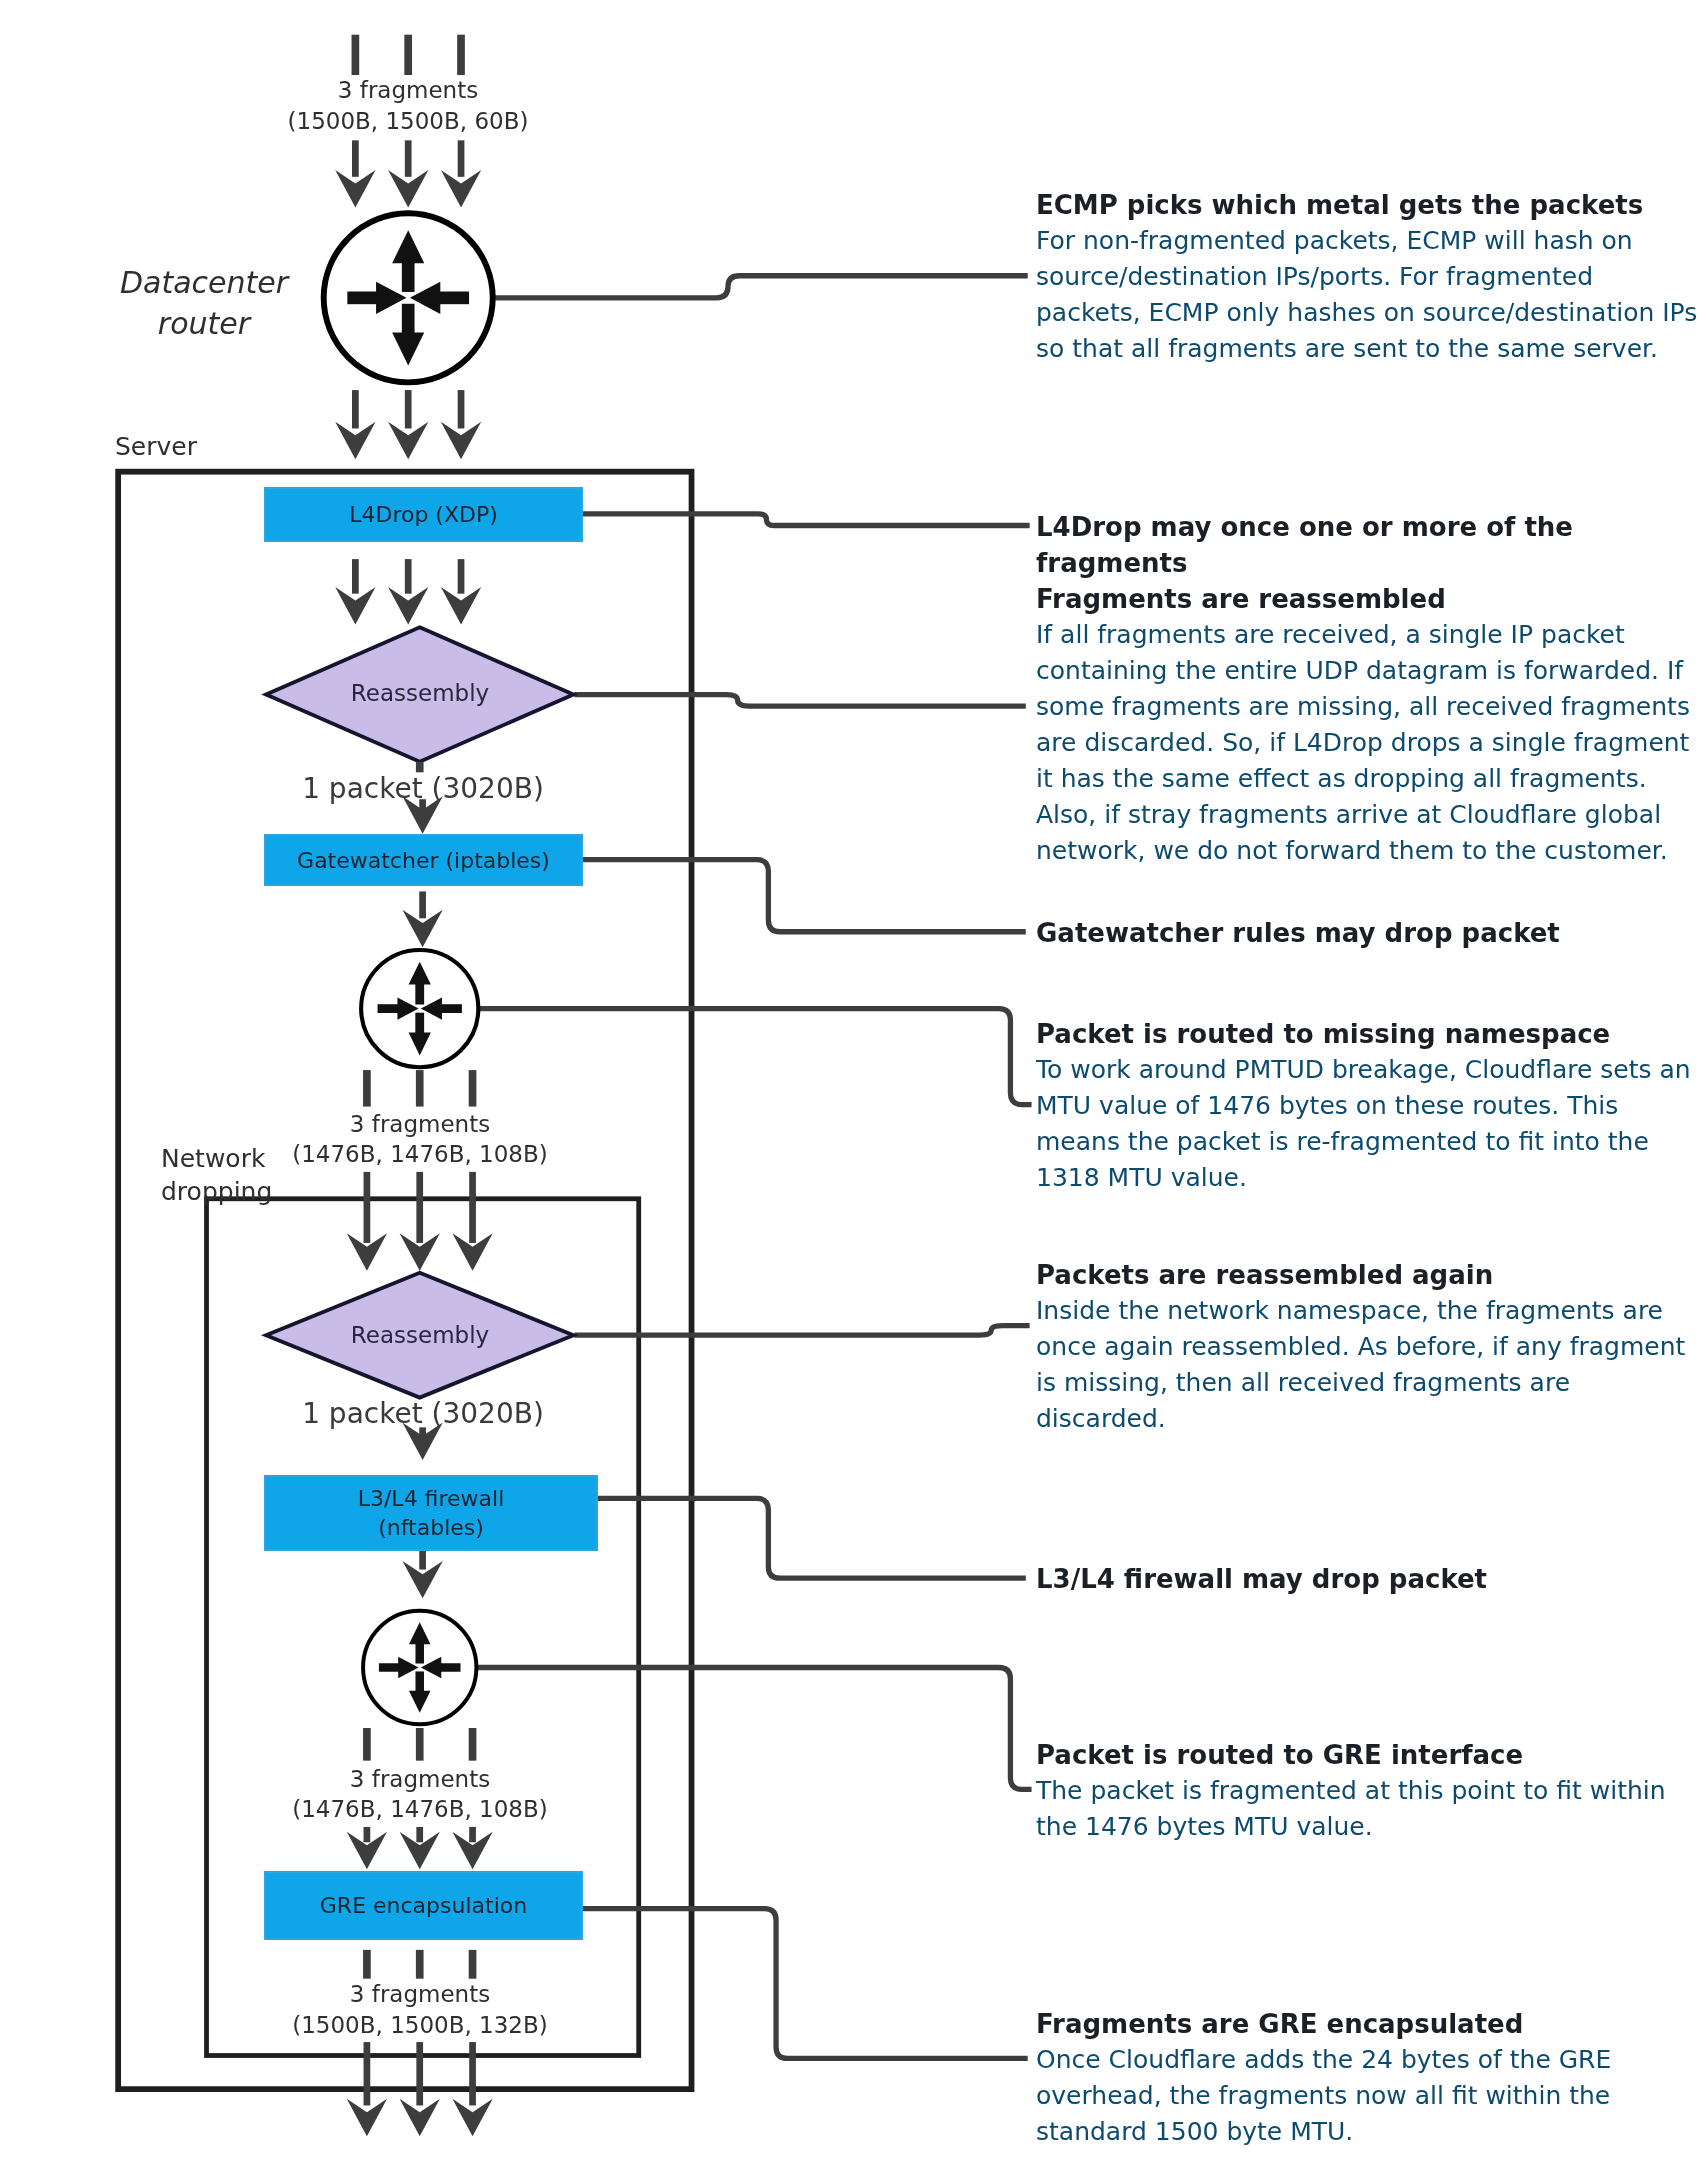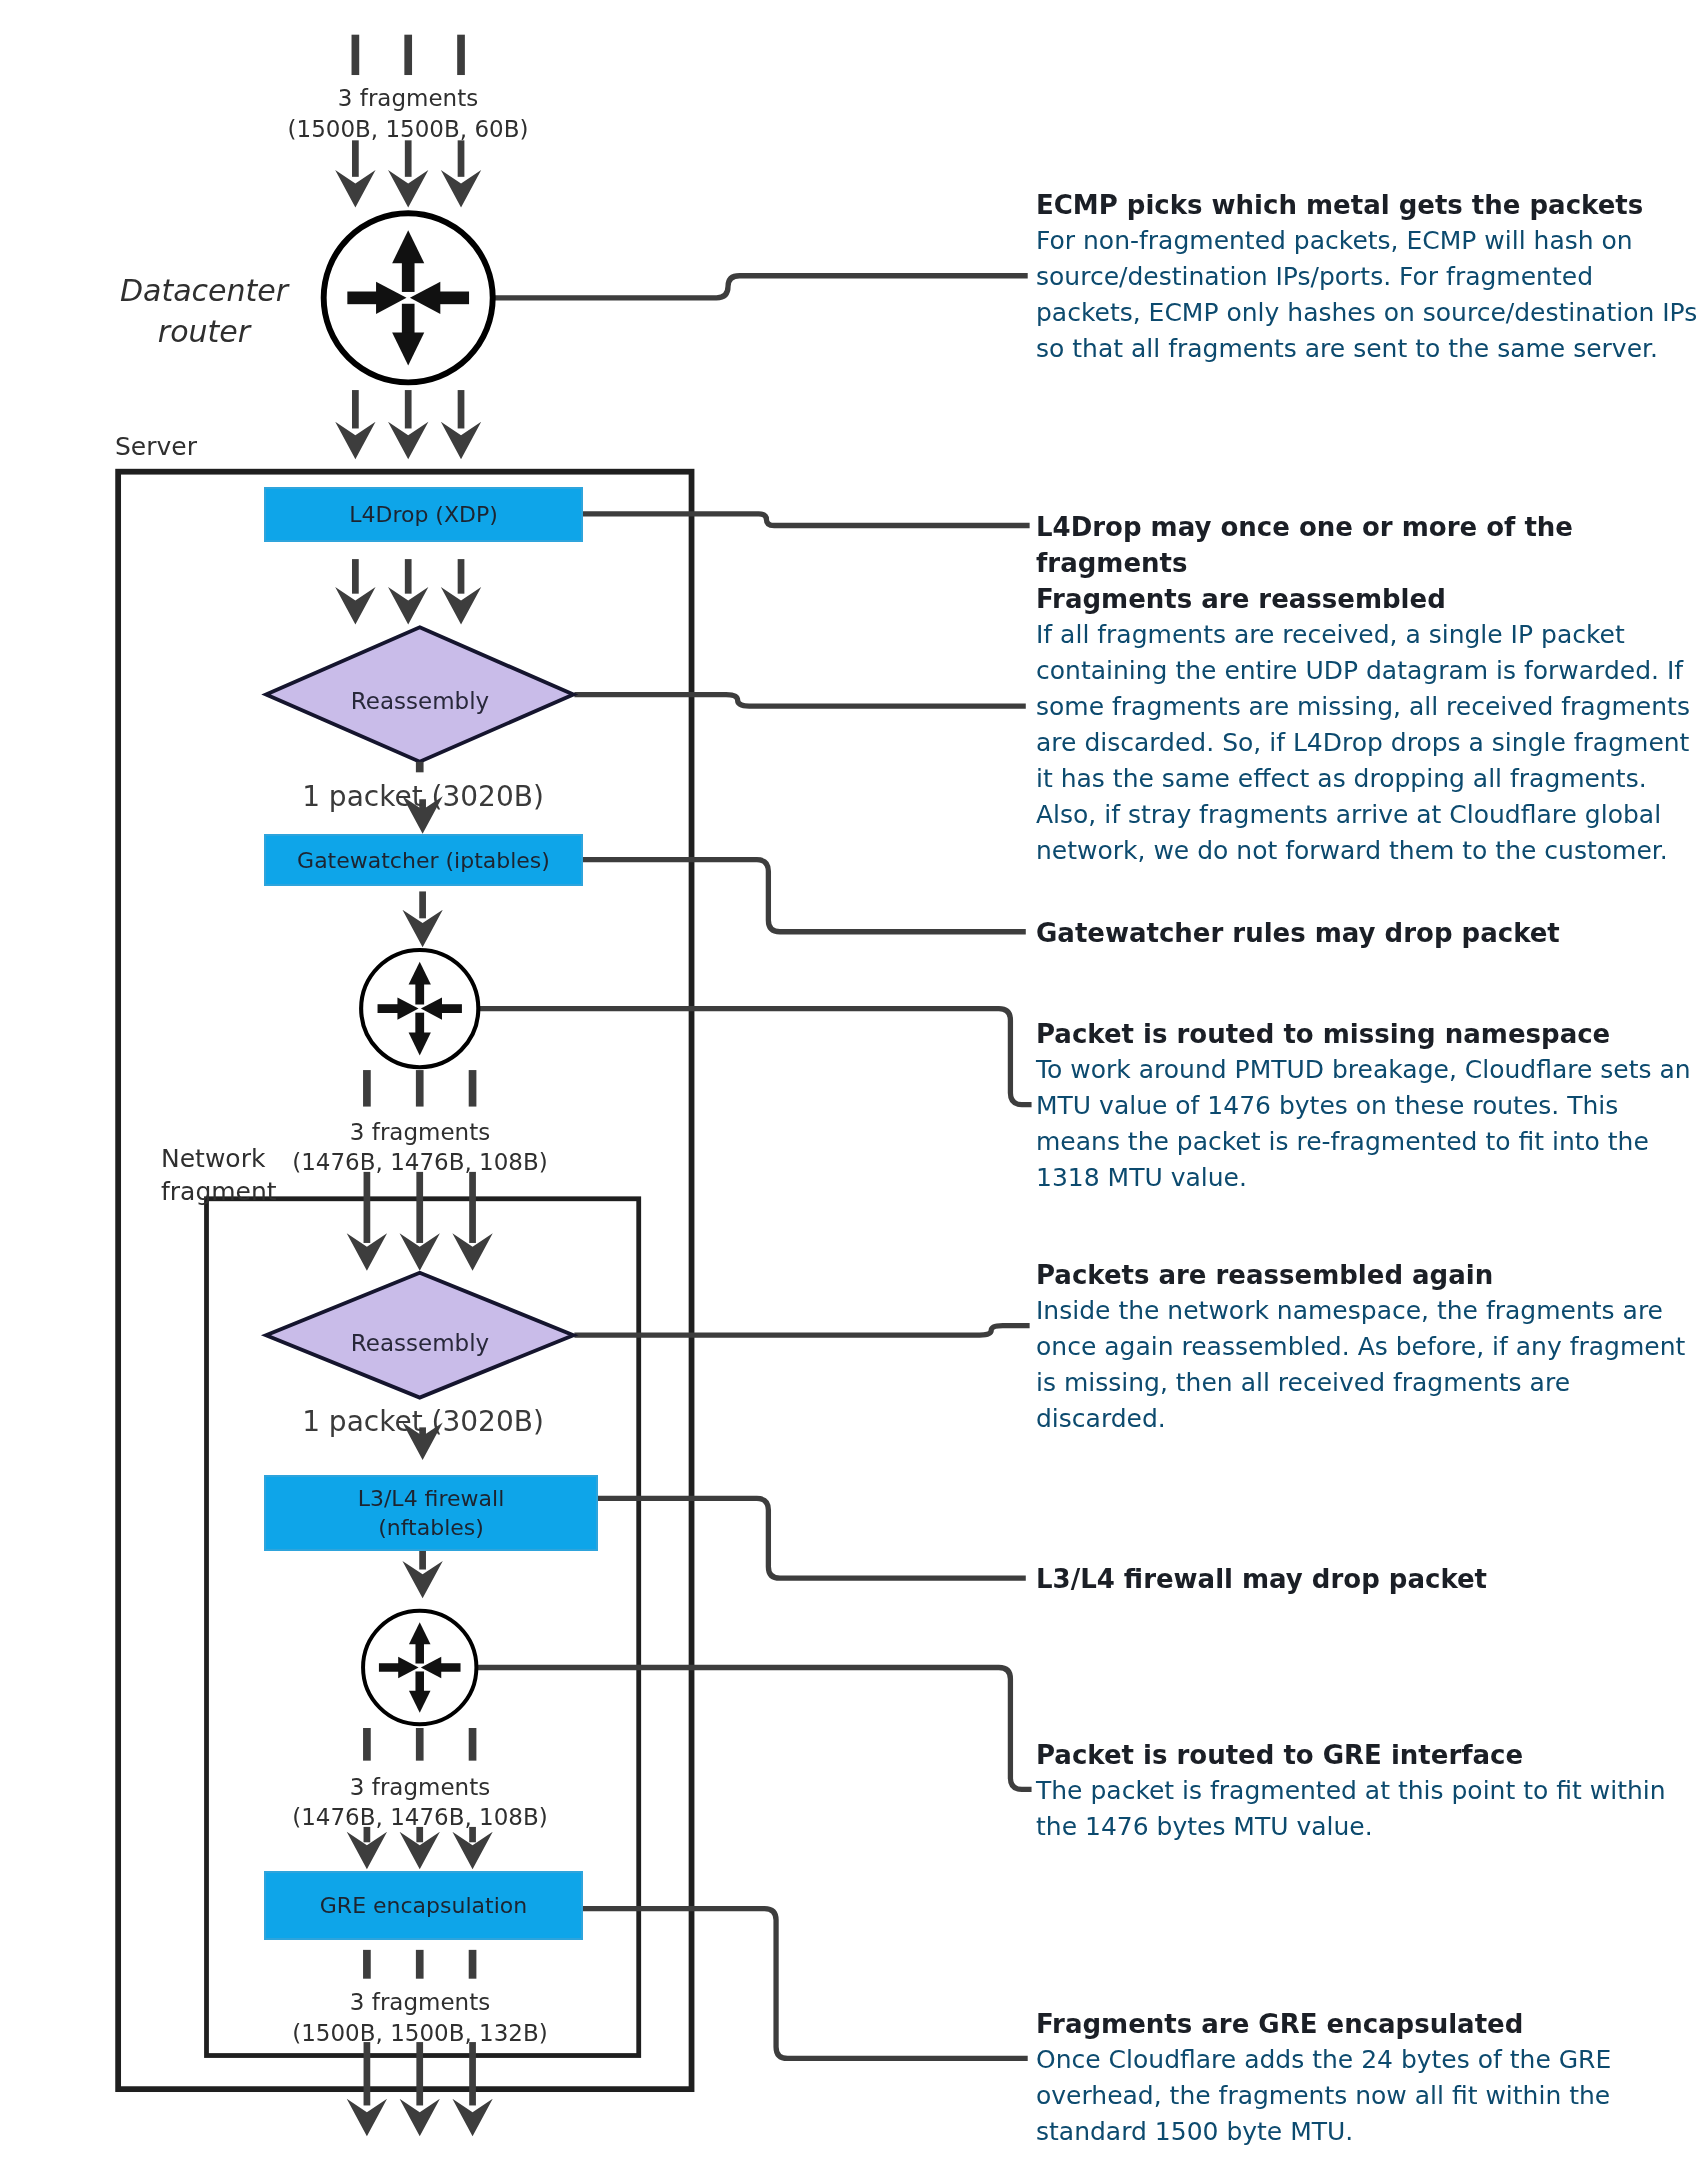--- a/index.html
+++ b/index.html
@@ -2,21 +2,21 @@
 <html><head>
 <meta charset="utf-8">
 <style>
   html,body { margin:0; padding:0; background:#ffffff; }
   .stage {
     position:relative; width:1701px; height:2168px; background:#ffffff;
     font-family:"DejaVu Sans","Liberation Sans",sans-serif; color:#2b2b2b;
     overflow:hidden;
   }
   .abs { position:absolute; }
-  .ctr { transform:translateX(-50%); text-align:center; white-space:nowrap;margin-top:8px; }
+  .ctr { transform:translateX(-50%); text-align:center; white-space:nowrap; }
   .lbl24 { font-size:23px; color:#2f2f2f; }
   .lbl26 { font-size:25px; color:#2f2f2f; }
   .lbl29 { font-size:28px; color:#3a3a3a; }
   .lbl31 { font-size:30px; color:#2f2f2f;font-style:italic; }
   .cyan-box {
     background:#0ea5e9; border:2.9px solid #2EA4DC; box-sizing:border-box;
     display:flex; flex-direction:column; align-items:center; justify-content:center;
     font-size:22px; line-height:29px; color:#1d2430; text-align:center;
   }
   .diamond-lbl { font-size:23px; color:#28283a; }
@@ -182,21 +182,21 @@
   <div class="abs ctr lbl29" style="left:423px;top:772px">1 packet (3020B)</div>
 
   <div class="abs cyan-box" style="left:264px;top:834px;width:319px;height:52px">
     <span>Gatewatcher (iptables)</span>
   </div>
 
   <div class="abs ctr lbl24" style="left:420px;top:1111px">3 fragments</div>
   <div class="abs ctr lbl24" style="left:420px;top:1141px">(1476B, 1476B, 108B)</div>
 
   <div class="abs lbl26" style="left:161px;top:1144px">Network</div>
-  <div class="abs lbl26" style="left:161px;top:1177px">fragment</div>
+  <div class="abs lbl26" style="left:161px;top:1177px">dropping</div>
 
   <div class="abs ctr diamond-lbl" style="left:420px;top:1322px">Reassembly</div>
 
   <div class="abs ctr lbl29" style="left:423px;top:1397px">1 packet (3020B)</div>
 
   <div class="abs cyan-box" style="left:264px;top:1475px;width:334px;height:76px">
     <span>L3/L4 firewall</span>
     <span>(nftables)</span>
   </div>
 

